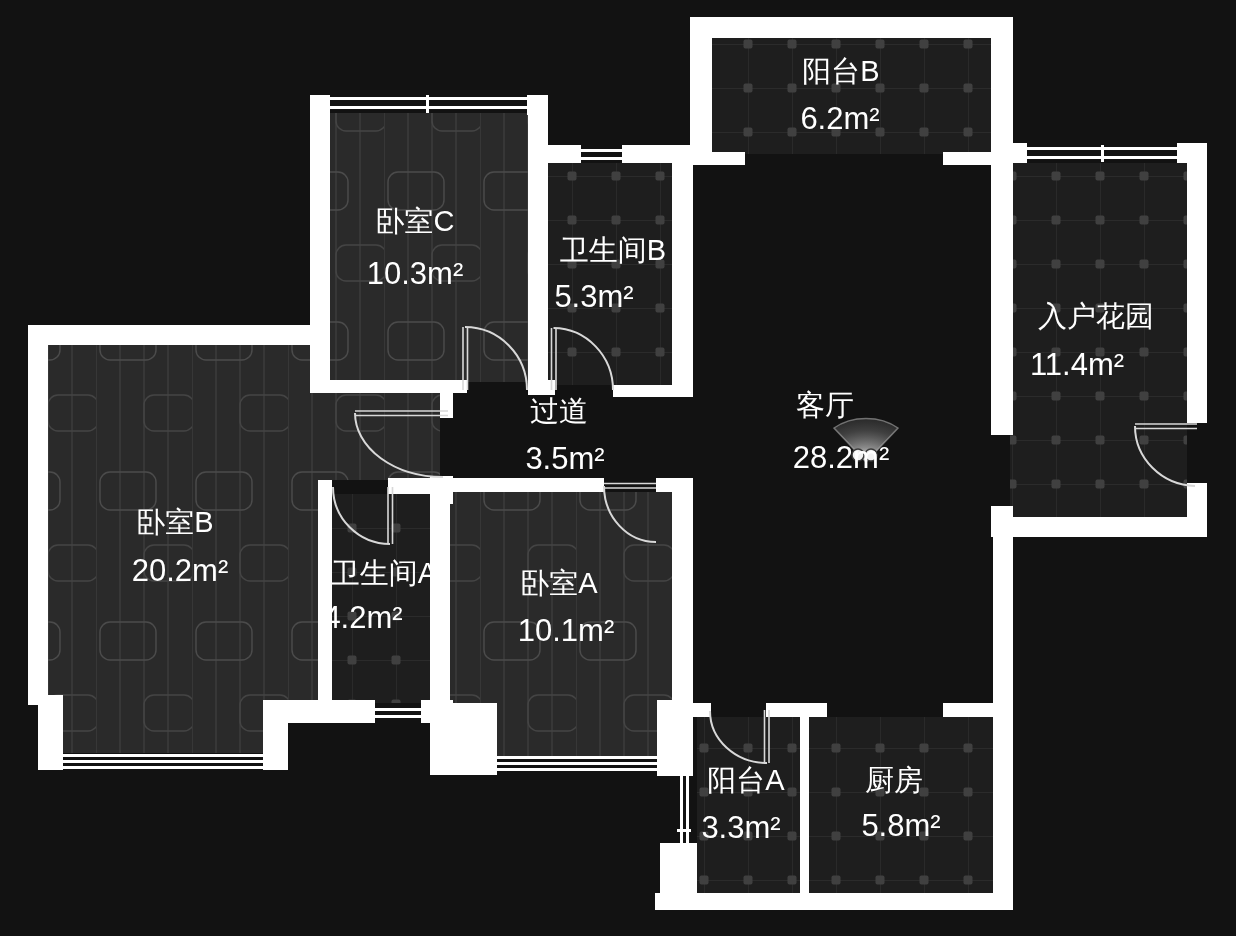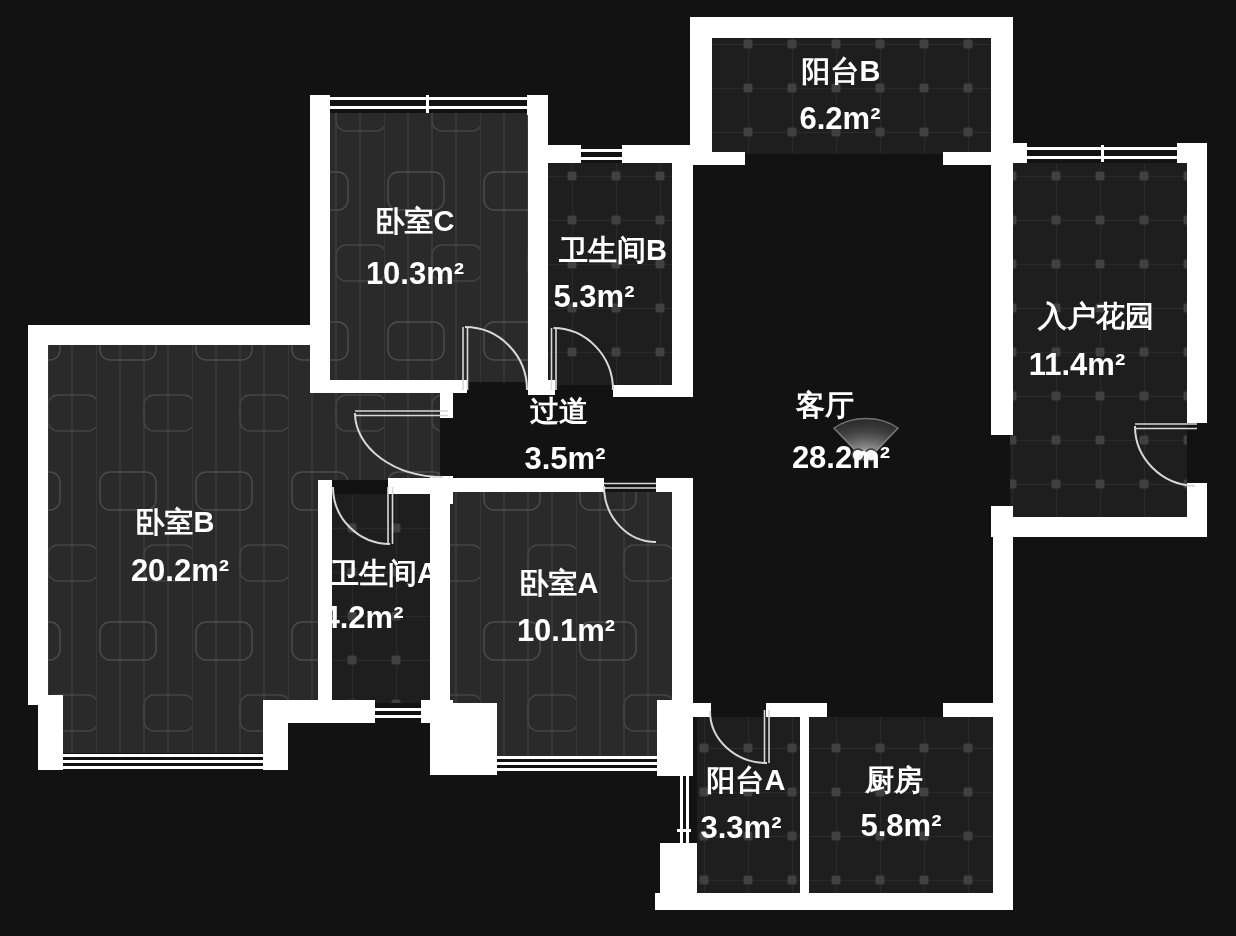--- a/index.html
+++ b/index.html
@@ -1,16 +1,16 @@
 <!DOCTYPE html>
 <html><head>
 <meta charset="utf-8">
 <style>
   html,body{margin:0;padding:0;background:#121212;}
-  .stage{width:1236px;height:936px;position:relative;overflow:hidden;background:#5eead4;font-weight:bold;}
+  .stage{width:1236px;height:936px;position:relative;overflow:hidden;background:#5eead4;}
   svg{display:block;}
   text{font-family:"Liberation Sans","DejaVu Sans",sans-serif;fill:#ffffff;}
   .room-name{font-size:29px;}
   .room-area{font-size:31px;}
 </style>
 </head>
 <body>
 
 <div class="stage">
 <svg width="1236" height="936" viewBox="0 0 1236 936">

